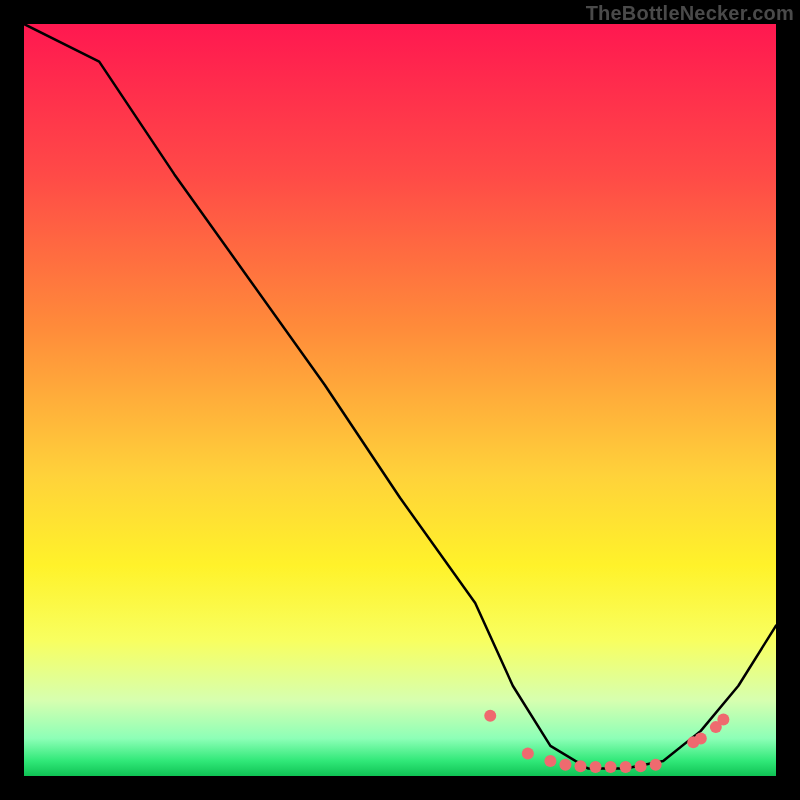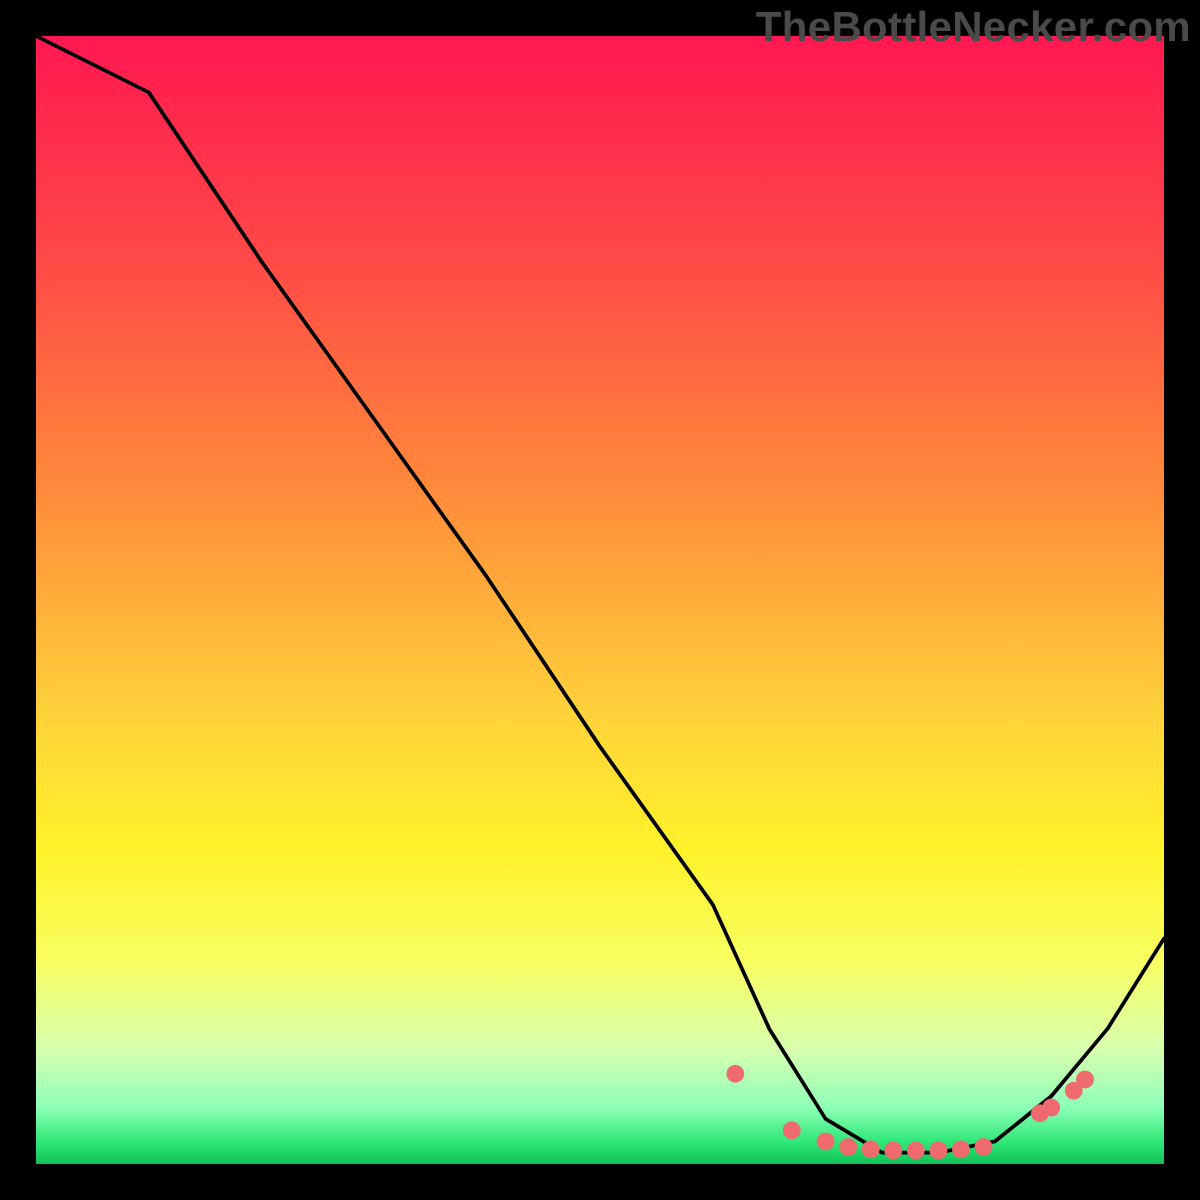--- a/index.html
+++ b/index.html
@@ -24,21 +24,21 @@
     left: 0;
     top: 0;
     width: 752px;
     height: 752px;
   }
   .watermark {
     position: absolute;
     top: 2px;
     right: 6px;
     color: #4a4a4a;
-    font-size: 28px;
+    font-size: 20px;
     font-weight: 600;
     letter-spacing: 0.2px;
     user-select: none;
   }
 </style>
 </head>
 <body>
 
 <div class="frame">
   <svg class="plot" viewBox="0 0 752 752" preserveAspectRatio="none">

